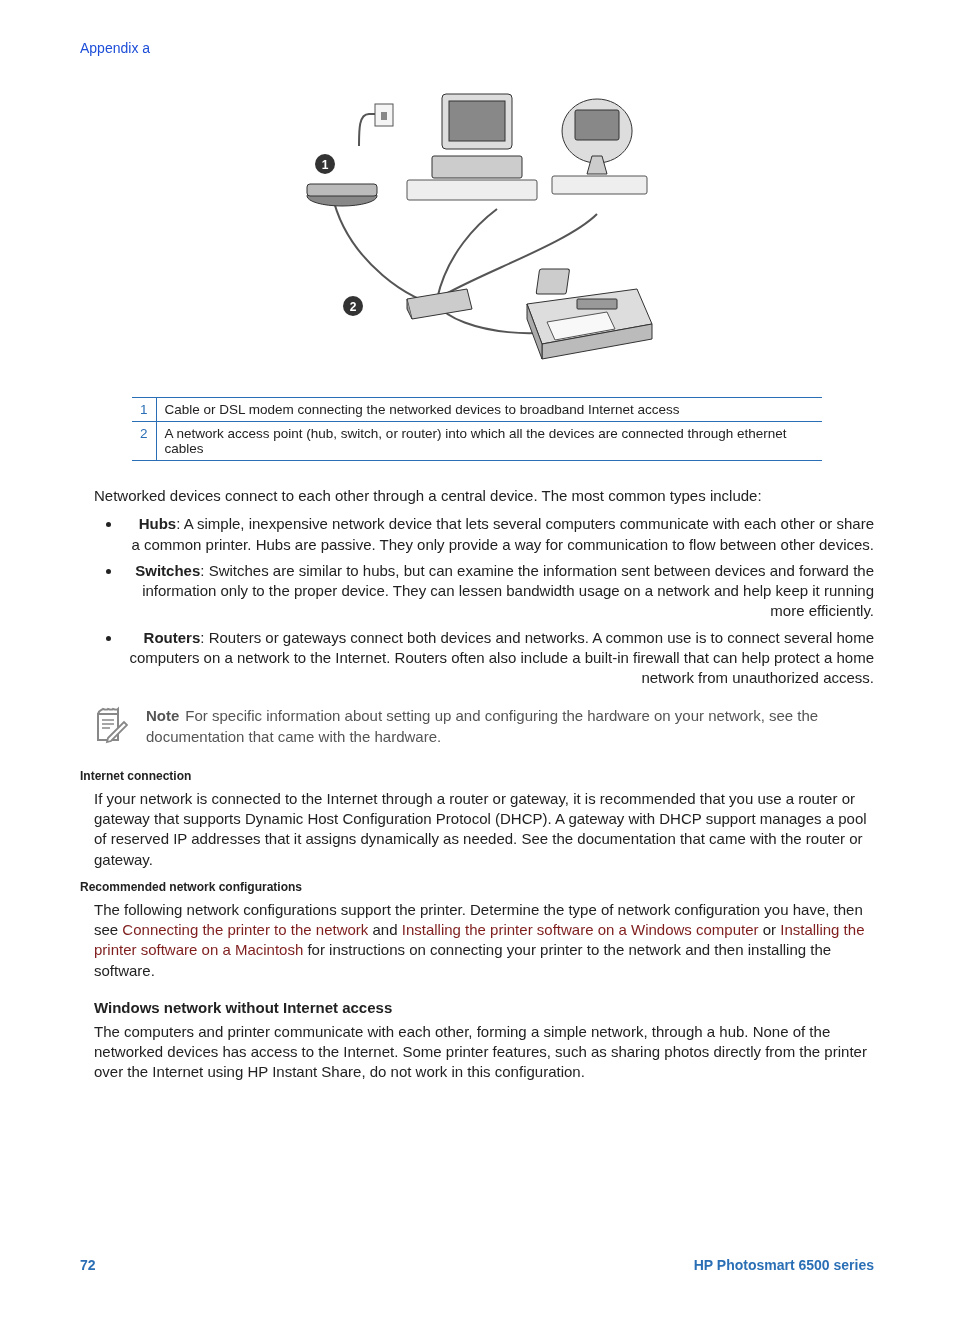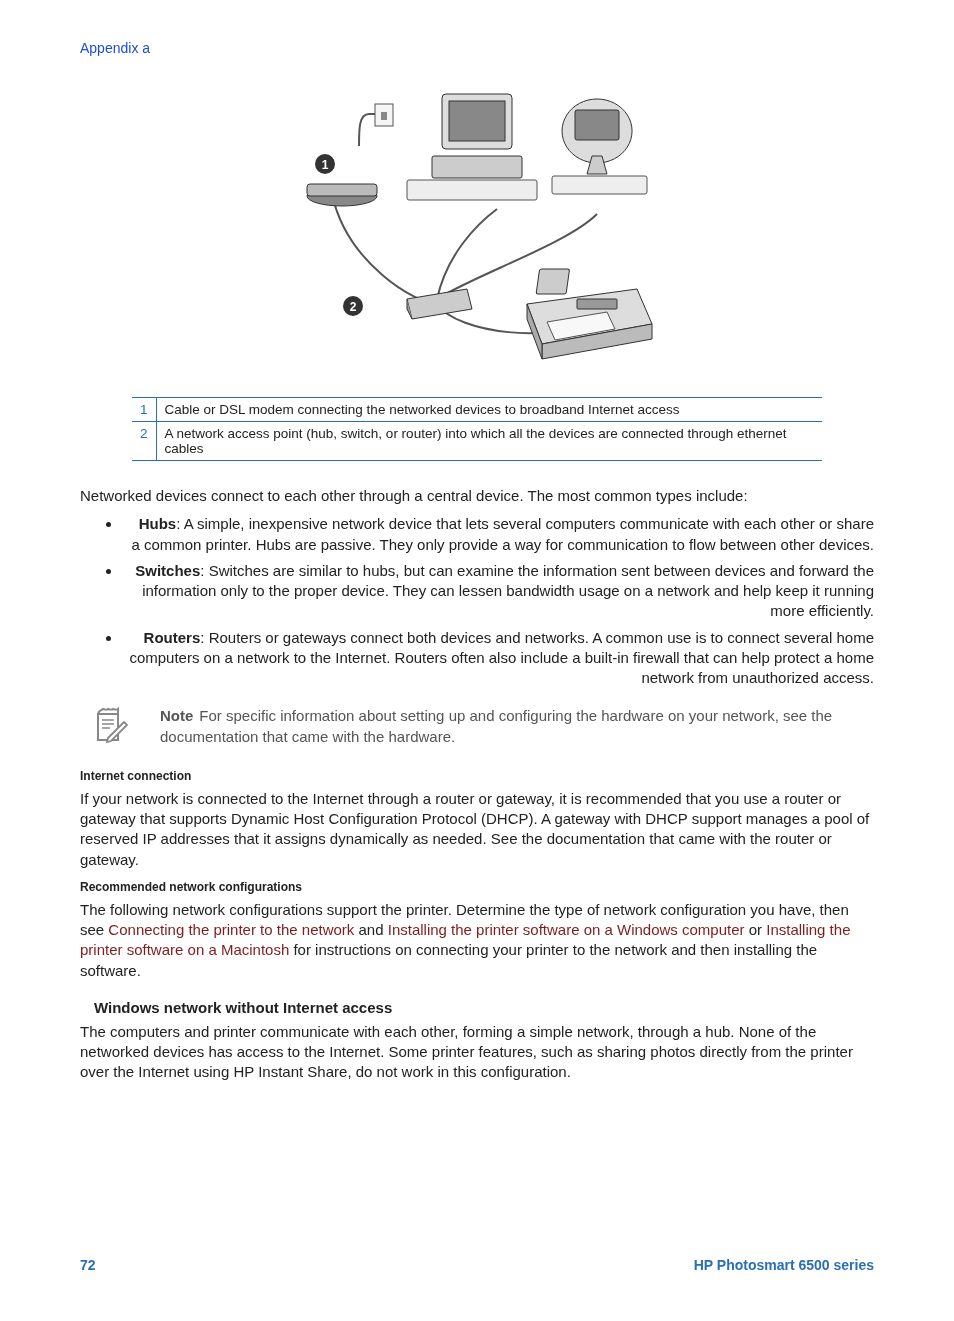--- a/index.html
+++ b/index.html
@@ -35,40 +35,40 @@
     padding: 4px 8px;
     vertical-align: top;
   }
   .legend-table td.num {
     color: #2a6fb5;
     width: 24px;
     text-align: center;
     border-right: 1px solid #2a6fb5;
   }
   .body-text {
-    margin-left: 0;
+    margin-left: 14px;
     margin-bottom: 8px;
     line-height: 1.35;
   }
   ul.bullets {
     margin-left: 14px;
     padding-left: 28px;
     list-style: disc;
   }
   ul.bullets li {
     padding-left: 6px;
     margin-bottom: 6px;
     line-height: 1.35;
     text-align: right;
   }
   .note-row {
     display: flex;
     align-items: flex-start;
     margin: 18px 0 22px 14px;
-    gap: 32px;
+    gap: 18px;
   }
   .note-icon svg { display: block; }
   .note-text { color: #555; line-height: 1.35; flex: 1; }
   .note-text .note-label { font-weight: bold; margin-right: 6px; }
   .section-h {
     font-weight: bold;
     font-size: 12px;
     margin-top: 10px;
     margin-bottom: 6px;
   }

